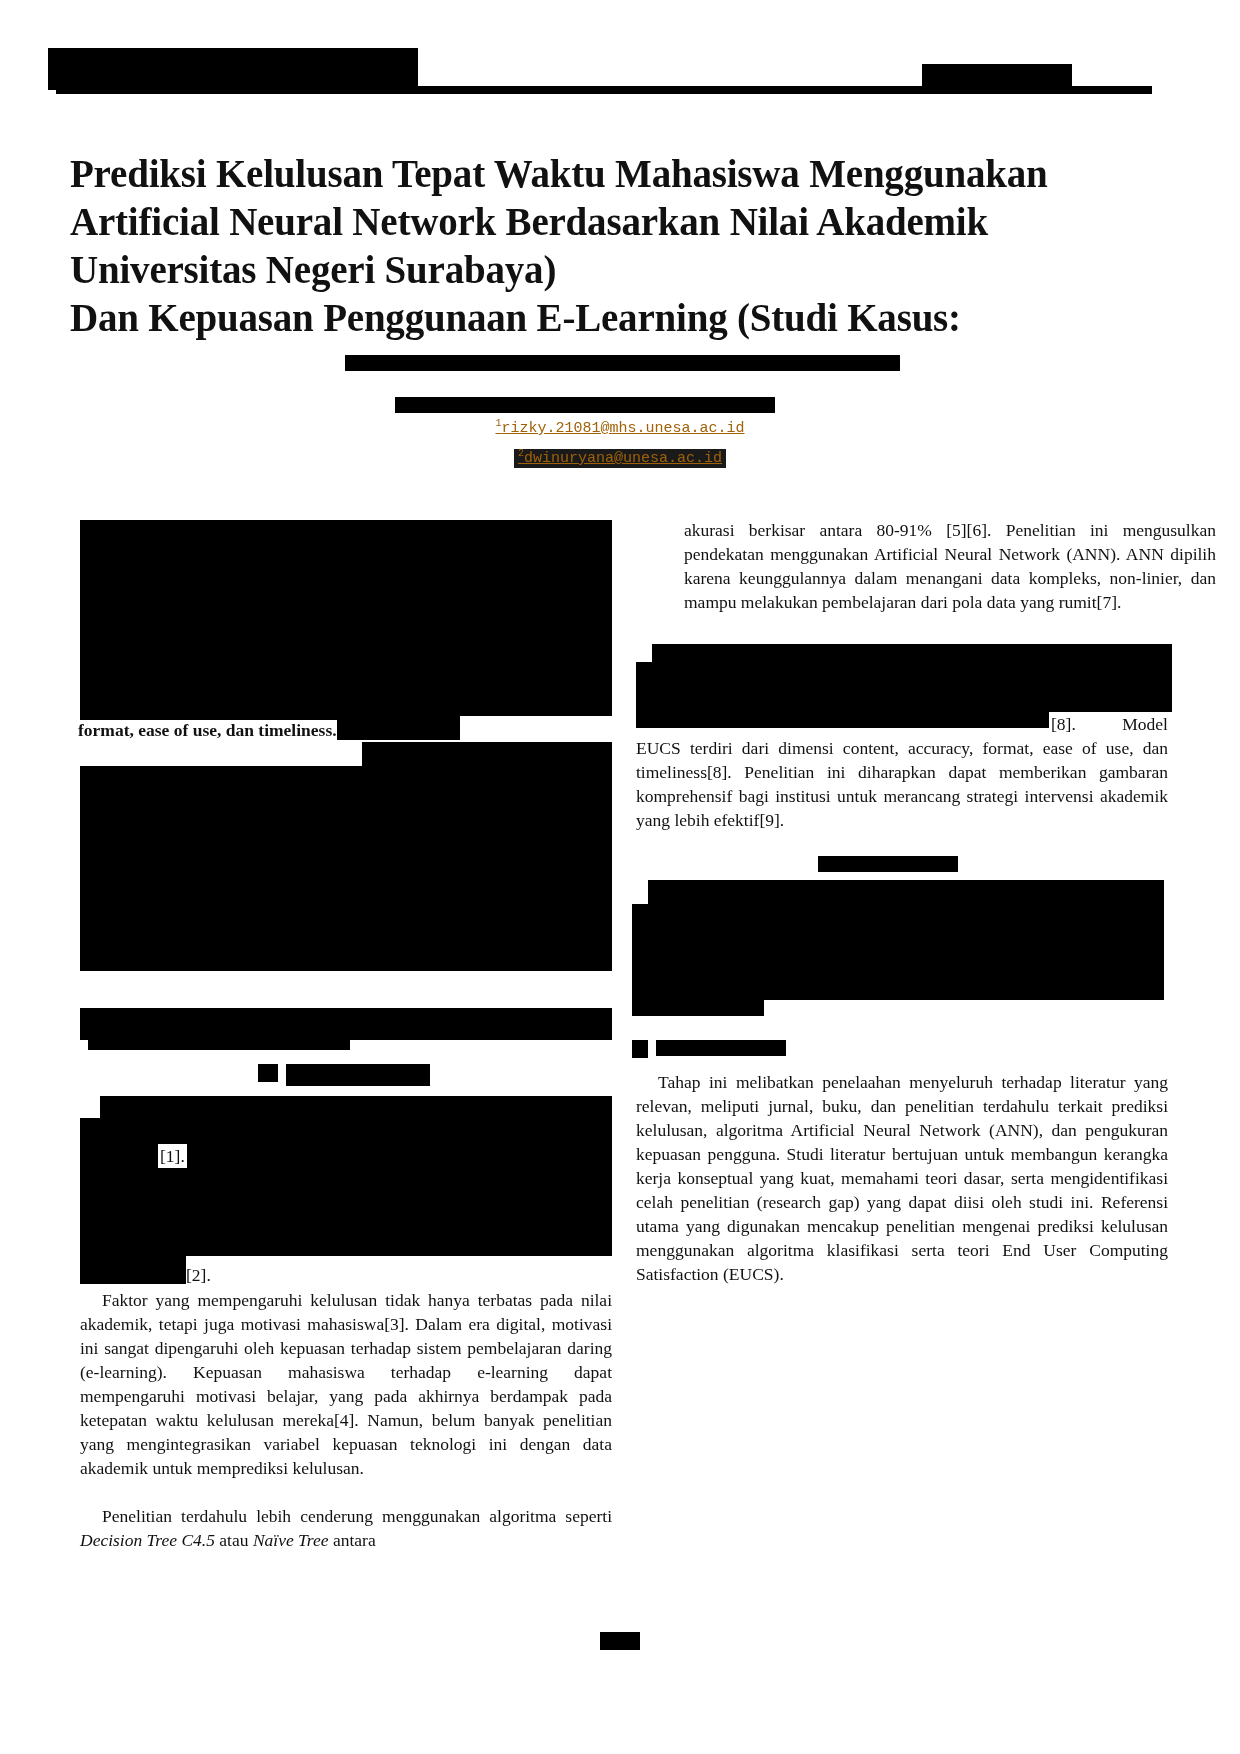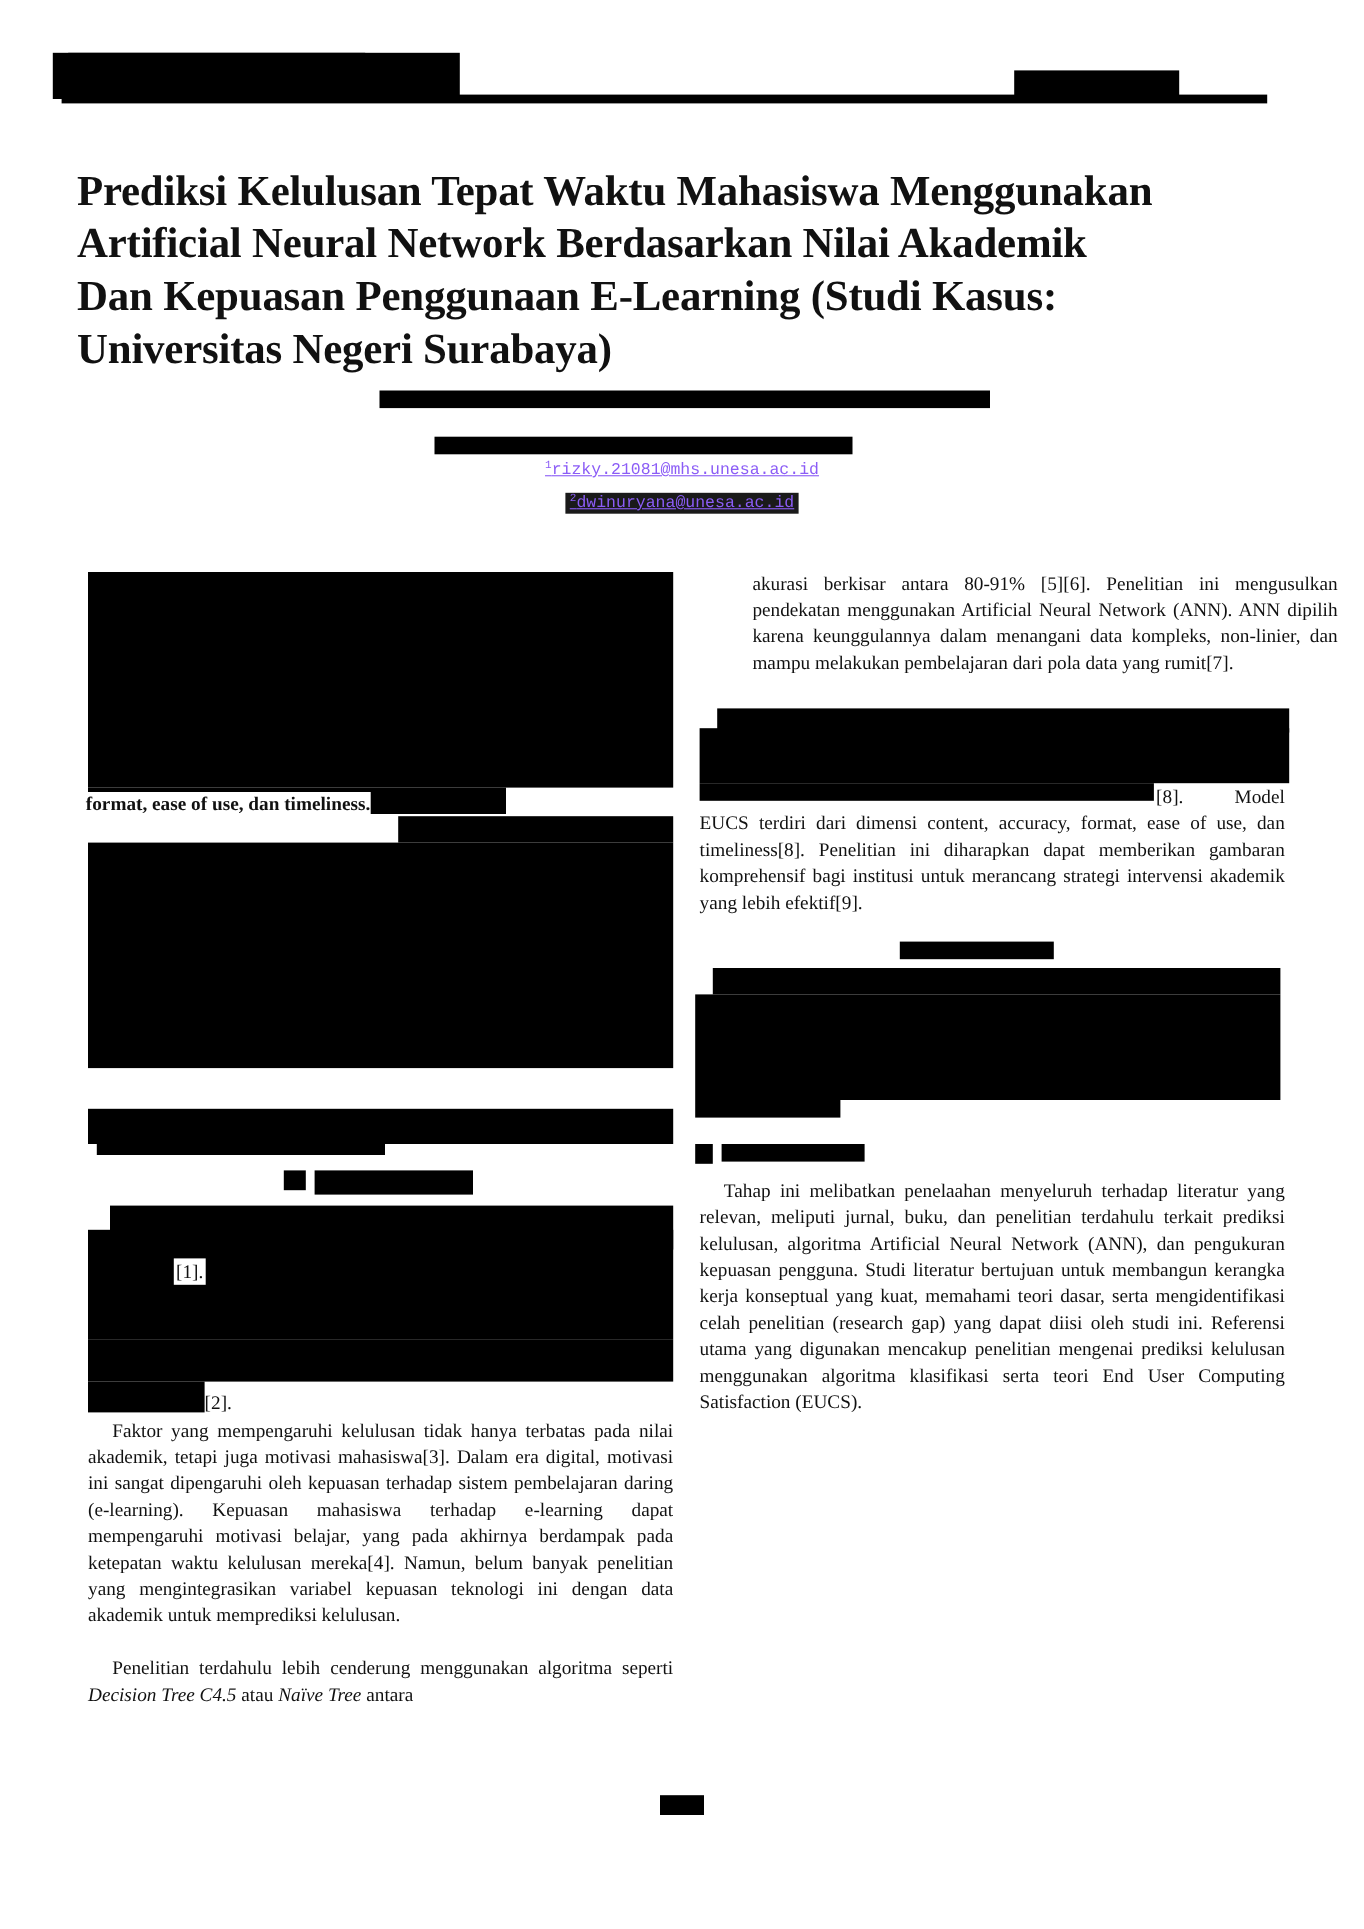--- a/index.html
+++ b/index.html
@@ -19,21 +19,21 @@
     text-align: left; font-weight: bold; font-size: 39px; line-height: 48px;
     font-family: "Liberation Serif", serif; letter-spacing: -0.2px;
   }
 
   .authors-bar { position: absolute; left: 345px; top: 355px; width: 555px; height: 16px; background:#000; }
   .affil-bar { position: absolute; left: 395px; top: 397px; width: 380px; height: 16px; background:#000; }
   .email {
     position: absolute; left: 0; width: 1240px; text-align: center;
     font-family: "Liberation Mono", "DejaVu Sans Mono", monospace; font-size: 15px;
   }
-  .email span { color: #8b5cf6; text-decoration: underline; padding: 1px 4px; }
+  .email span { color: #a16207; text-decoration: underline; padding: 1px 4px; }
   .email1 { top: 418px; }
   .email2 { top: 448px; }
   .email2 span { background: #1a1a1a; }
   .email sup { font-size: 10px; }
 
   .col { position: absolute; width: 532px; font-size: 17.5px; line-height: 24px; text-align: justify; }
   .col-left { left: 80px; }
   .col-right { left: 636px; }
   .para { text-indent: 22px; }
   .inline-box { background: #fff; }
@@ -47,22 +47,22 @@
 <body>
 
 <div class="hdr-left-top"></div>
 <div class="hdr-left-block"></div>
 <div class="hdr-rule"></div>
 <div class="hdr-right-block"></div>
 
 <div class="title">
   <div>Prediksi Kelulusan Tepat Waktu Mahasiswa Menggunakan</div>
   <div>Artificial Neural Network Berdasarkan Nilai Akademik</div>
+  <div>Universitas Negeri Surabaya)</div>
   <div>Dan Kepuasan Penggunaan E-Learning (Studi Kasus:</div>
-  <div>Universitas Negeri Surabaya)</div>
 </div>
 
 <div class="authors-bar"></div>
 <div class="affil-bar"></div>
 <div class="email email1">
   <span><sup>1</sup><a>rizky.21081@mhs.unesa.ac.id</a></span>
 </div>
 <div class="email email2">
   <span><sup>2</sup><a>dwinuryana@unesa.ac.id</a></span>
 </div>

